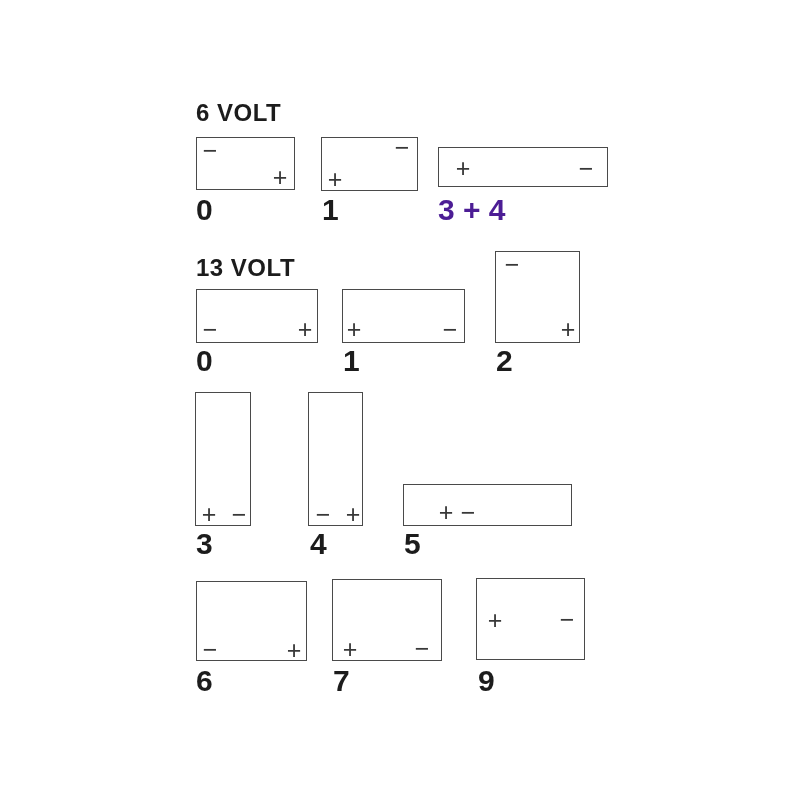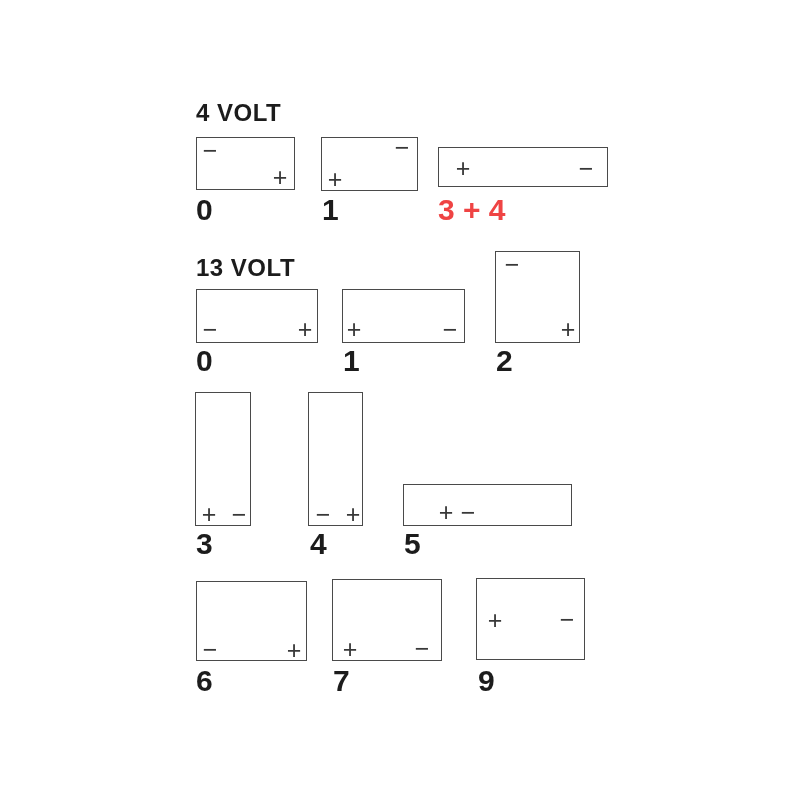--- a/index.html
+++ b/index.html
@@ -44,36 +44,36 @@
     font-weight: bold;
     color: #1c1c1c;
     line-height: 1;
     white-space: nowrap;
   }
 </style>
 </head>
 <body>
 
 <div class="canvas" style="background: rgb(255, 255, 255);">
-    <div class="section-title" style="left: 196px; top: 101px; color: rgb(28, 28, 28);">4 VOLT</div>
+    <div class="section-title" style="left: 196px; top: 101px; color: rgb(28, 28, 28);">6 VOLT</div>
     <div class="battery-box" style="left: 196px; top: 137px; width: 99px; height: 53px; border-color: rgb(74, 74, 74);">
       <span class="terminal" style="left: 13px; top: 12px; color: rgb(56, 56, 56);">−</span>
       <span class="terminal" style="left: 83px; top: 39px; color: rgb(56, 56, 56);">+</span>
     </div>
     <div class="battery-label" style="left: 196px; top: 195px; color: rgb(28, 28, 28);">0</div>
     <div class="battery-box" style="left: 321px; top: 137px; width: 97px; height: 54px; border-color: rgb(74, 74, 74);">
       <span class="terminal" style="left: 80px; top: 9px; color: rgb(56, 56, 56);">−</span>
       <span class="terminal" style="left: 13px; top: 41px; color: rgb(56, 56, 56);">+</span>
     </div>
     <div class="battery-label" style="left: 322px; top: 195px; color: rgb(28, 28, 28);">1</div>
     <div class="battery-box" style="left: 438px; top: 147px; width: 170px; height: 40px; border-color: rgb(74, 74, 74);">
       <span class="terminal" style="left: 24px; top: 20px; color: rgb(56, 56, 56);">+</span>
       <span class="terminal" style="left: 147px; top: 20px; color: rgb(56, 56, 56);">−</span>
     </div>
-    <div class="battery-label" style="left: 438px; top: 195px; color: #ef4444;">3 + 4</div>
+    <div class="battery-label" style="left: 438px; top: 195px; color: #4c1d95;">3 + 4</div>
     <div class="section-title" style="left: 196px; top: 256px; color: rgb(28, 28, 28);">13 VOLT</div>
     <div class="battery-box" style="left: 196px; top: 289px; width: 122px; height: 54px; border-color: rgb(74, 74, 74);">
       <span class="terminal" style="left: 13px; top: 39px; color: rgb(56, 56, 56);">−</span>
       <span class="terminal" style="left: 108px; top: 39px; color: rgb(56, 56, 56);">+</span>
     </div>
     <div class="battery-label" style="left: 196px; top: 346px; color: rgb(28, 28, 28);">0</div>
     <div class="battery-box" style="left: 342px; top: 289px; width: 123px; height: 54px; border-color: rgb(74, 74, 74);">
       <span class="terminal" style="left: 11px; top: 39px; color: rgb(56, 56, 56);">+</span>
       <span class="terminal" style="left: 107px; top: 39px; color: rgb(56, 56, 56);">−</span>
     </div>

